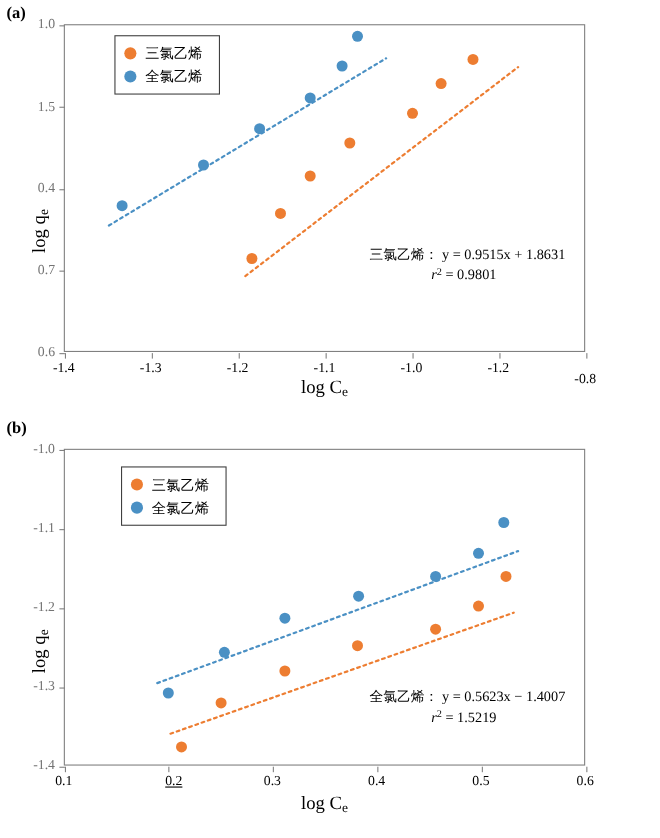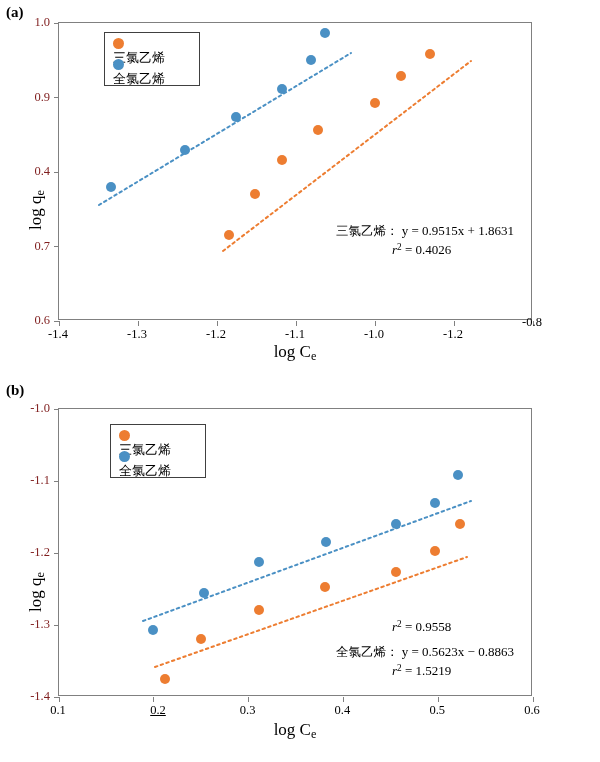--- a/index.html
+++ b/index.html
@@ -57,21 +57,21 @@
     font-size: 12.5px;
     font-family: "Liberation Serif", serif;
     color: #000;
     white-space: nowrap;
     transform: translateX(-50%);
   }
   .ytick-label {
     position: absolute;
     font-size: 12.5px;
     font-family: "Liberation Serif", serif;
-    color: #7f1d1d;
+    color: #737373;
     white-space: nowrap;
     transform: translateY(-50%);
     text-align: right;
   }
   .tick-mark {
     position: absolute;
     background: #808080;
   }
 
   .axis-title-x {
@@ -92,23 +92,22 @@
 
   .legend {
     position: absolute;
     border: 1px solid #404040;
     background: #ffffff;
     padding: 5px 10px 5px 8px;
     box-sizing: border-box;
   }
   .legend-row {
     display: flex;
-    align-items: flex-start;
+    align-items: center;
     height: 21px;
-    flex-direction: column;
   }
   .legend-dot {
     width: 11px;
     height: 11px;
     border-radius: 50%;
     margin-right: 8px;
     flex: 0 0 auto;
   }
   .legend-text {
     font-size: 13px;
@@ -199,39 +198,39 @@
       <span class="legend-text">全氯乙烯</span>
     </div>
   </div>
 
   <div class="eqn-block" style="left: 300px; top: 222px;">
     <span class="eqn-line">
       <span class="cjk">三氯乙烯：</span>
       <span>y = 0.9515x + 1.8631</span>
     </span>
     <span class="eqn-r2 indent-r2">
-      <span class="ital">r</span><span class="sup">2</span><span> = 0.4026</span>
+      <span class="ital">r</span><span class="sup">2</span><span> = 0.9801</span>
     </span>
     <span style="display:block;height:8px"></span>
   </div>
 
   <div class="axis-title-x" style="left: 58px; top: 342px;">
     <span>log C</span><span class="sub">e</span>
   </div>
 <div class="tick-label" style="left: 58px; top: 327px;">-1.4</div>
     <div class="tick-label" style="left: 137px; top: 327px;">-1.3</div>
     <div class="tick-label" style="left: 216px; top: 327px;">-1.2</div>
     <div class="tick-label" style="left: 295px; top: 327px;">-1.1</div>
     <div class="tick-label" style="left: 374px; top: 327px;">-1.0</div>
     <div class="tick-label" style="left: 453px; top: 327px;">-1.2</div>
-    <div class="tick-label" style="left: 532px; top: 315px;">-0.8</div>
+    <div class="tick-label" style="left: 532px; top: 337px;">-0.8</div>
     <div class="ytick-label" style="left: 16px; width: 34px; top: 320px;">0.6</div>
     <div class="ytick-label" style="left: 16px; width: 34px; top: 245.5px;">0.7</div>
     <div class="ytick-label" style="left: 16px; width: 34px; top: 171px;">0.4</div>
-    <div class="ytick-label" style="left: 16px; width: 34px; top: 96.5px;">0.9</div>
+    <div class="ytick-label" style="left: 16px; width: 34px; top: 96.5px;">1.5</div>
     <div class="ytick-label" style="left: 16px; width: 34px; top: 22px;">1.0</div>
   </div>
 
 <div class="panel" id="panel-b">
   <div class="panel-label">(b)</div>
 
   <div class="axis-title-y" style="left: 26px; top: 232px;">
     <span>log q</span><span class="sub">e</span>
   </div>
 
@@ -274,27 +273,24 @@
       <span class="legend-dot" style="background:#ED7D31"></span>
       <span class="legend-text">三氯乙烯</span>
     </div>
     <div class="legend-row">
       <span class="legend-dot" style="background:#4A90C4"></span>
       <span class="legend-text">全氯乙烯</span>
     </div>
   </div>
 
   <div class="eqn-block" style="left: 300px; top: 238px;">
-    <span class="eqn-r2 indent-r2">
-      <span class="ital">r</span><span class="sup">2</span><span> = 0.9558</span>
-    </span>
     <span style="display:block;height:6px"></span>
     <span class="eqn-line">
       <span class="cjk">全氯乙烯：</span>
-      <span>y = 0.5623x − 0.8863</span>
+      <span>y = 0.5623x − 1.4007</span>
     </span>
     <span class="eqn-r2 indent-r2">
       <span class="ital">r</span><span class="sup">2</span><span> = 1.5219</span>
     </span>
   </div>
 
   <div class="axis-title-x" style="left: 58px; top: 340px;">
     <span>log C</span><span class="sub">e</span>
   </div>
 <div class="tick-label" style="left: 58px; top: 323px;">0.1</div>

